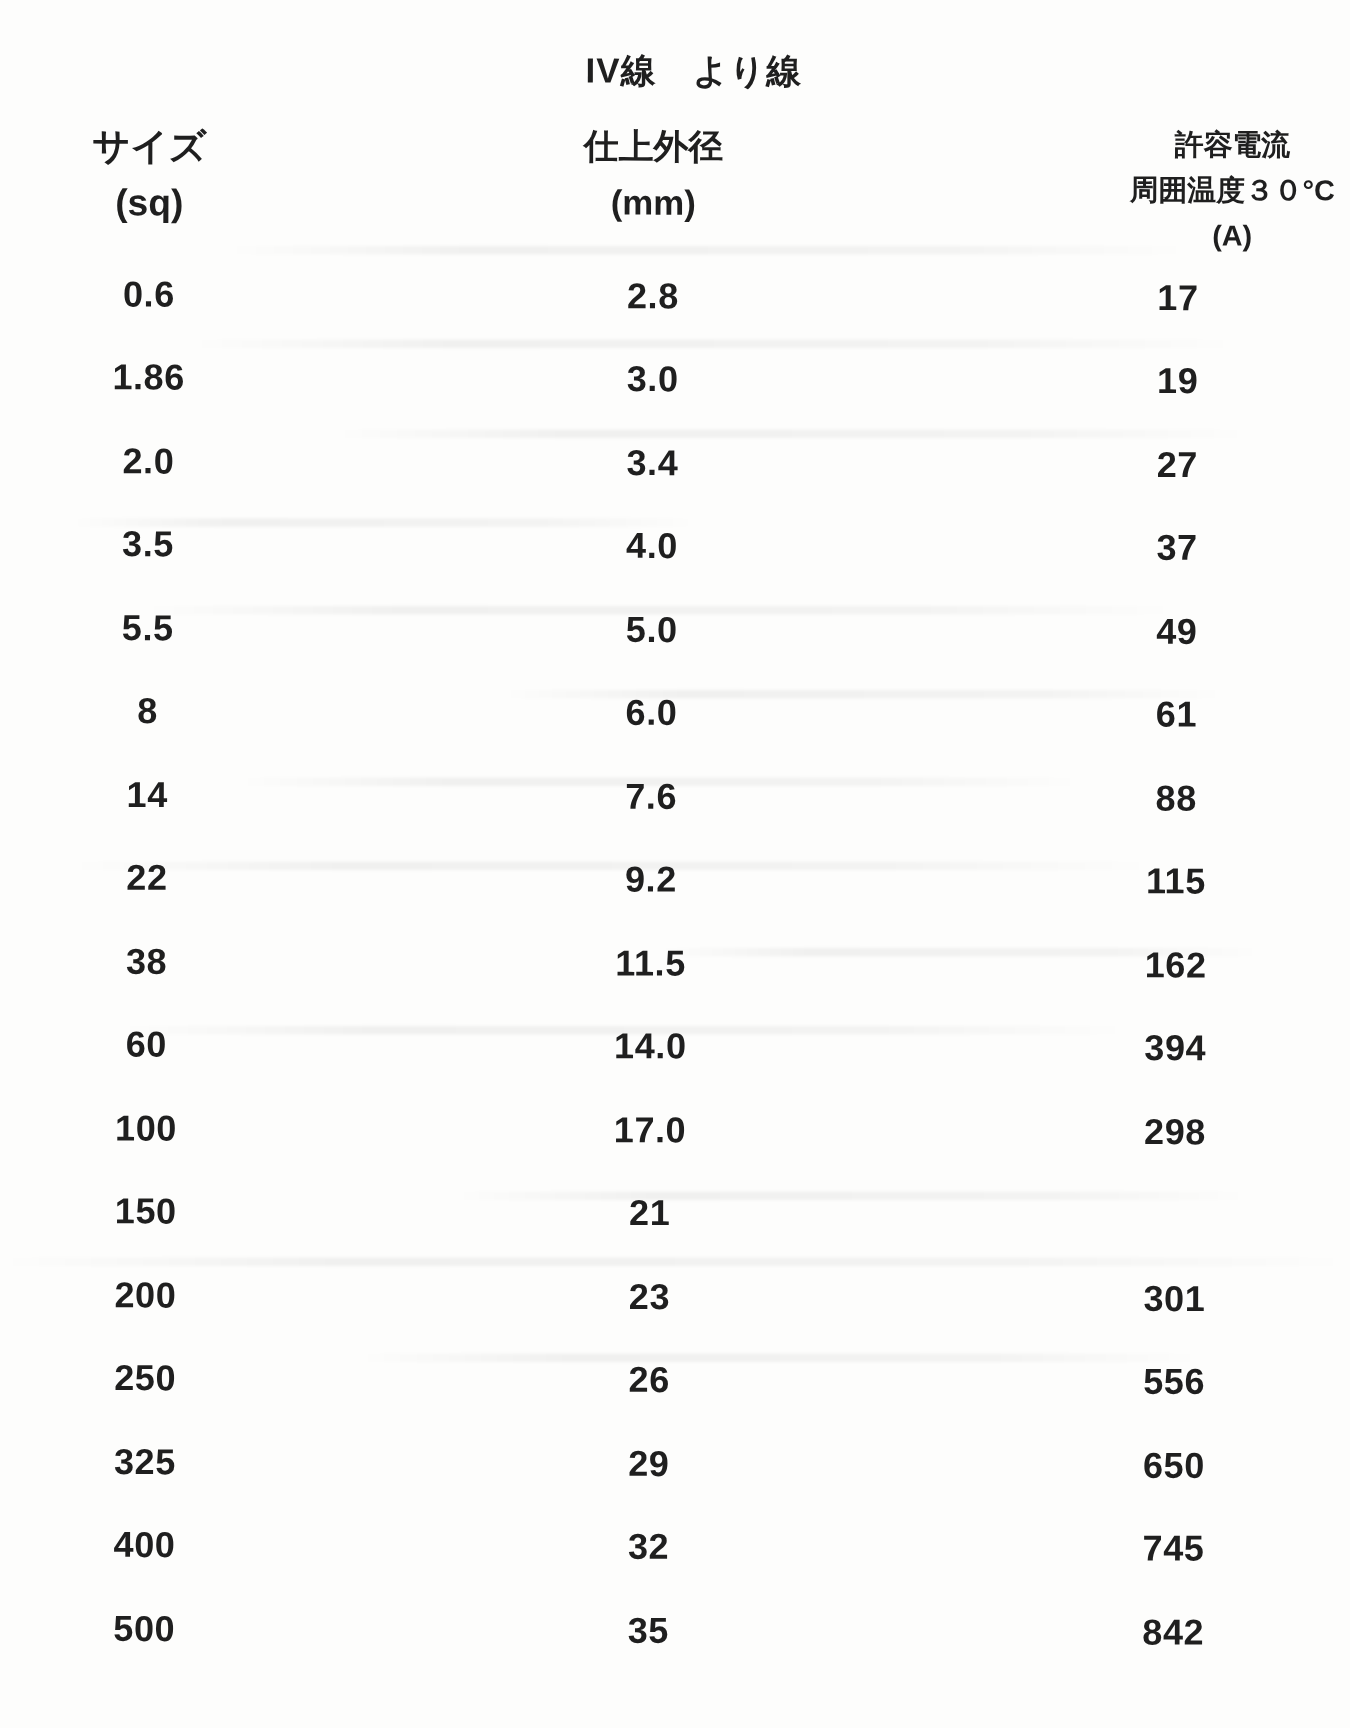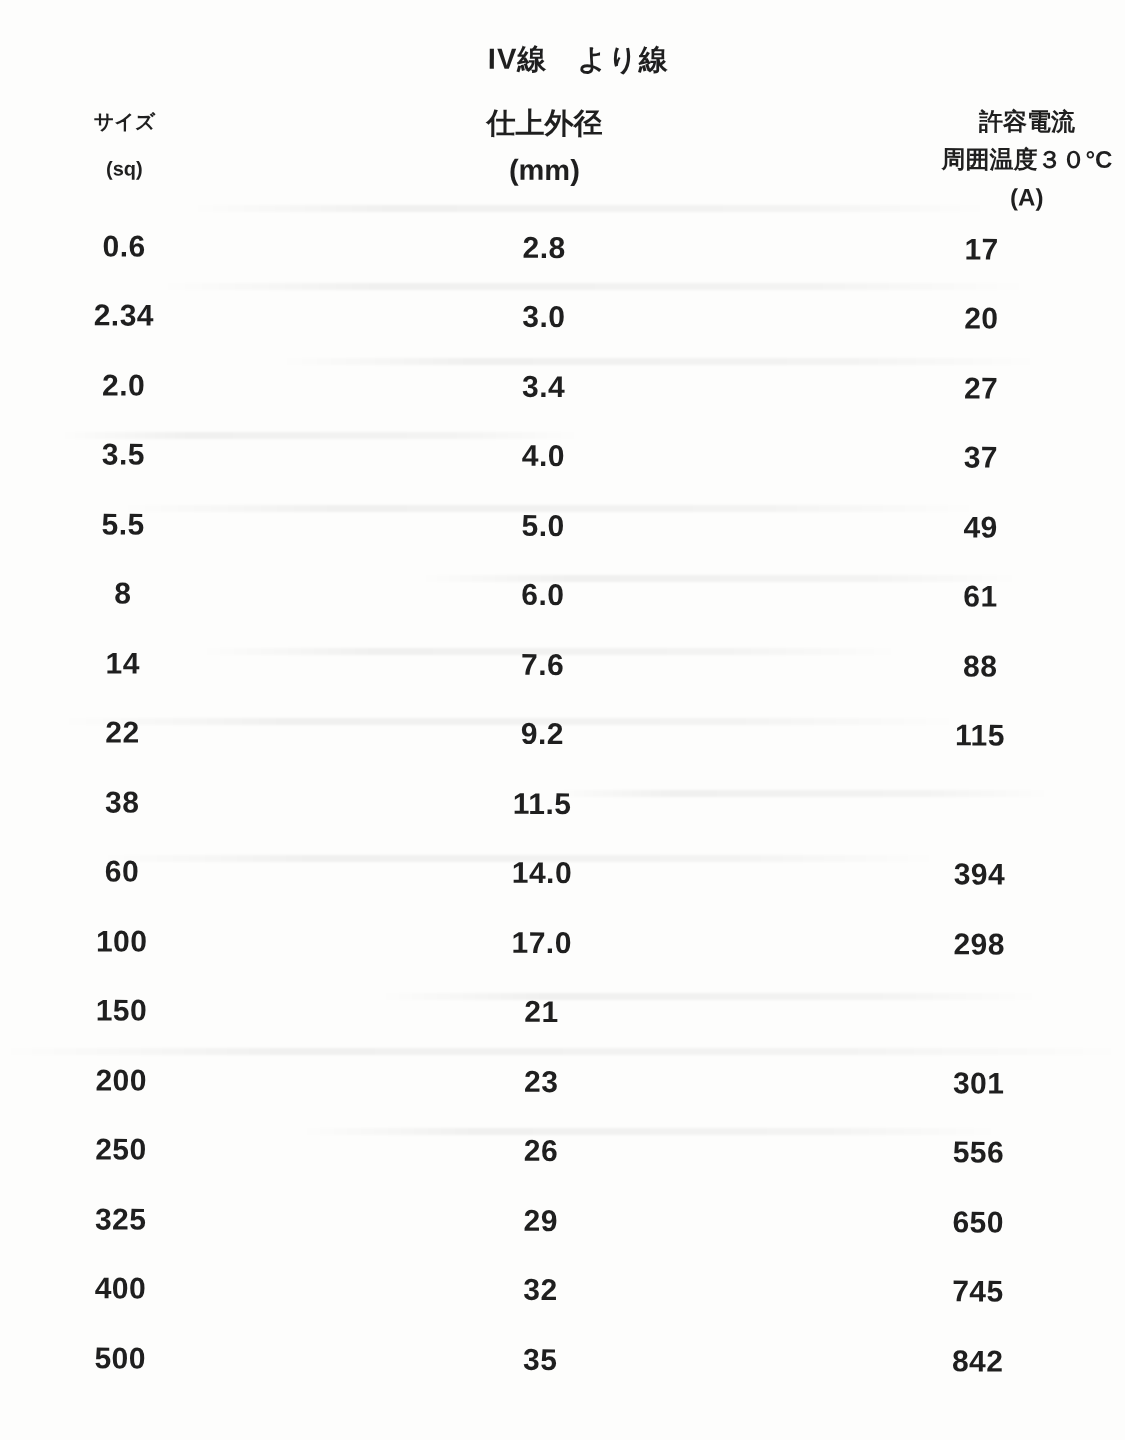--- a/index.html
+++ b/index.html
@@ -29,21 +29,21 @@
     padding-left:32px;
     font-size:29px;
     font-weight:700;
     letter-spacing:1px;
   }
   .th {
     position:absolute;
     text-align:center;
     font-weight:600;
   }
-  .th-size   { top:100px; left:0;     width:250px; font-size:20px; line-height:47px; }
+  .th-size   { top:100px; left:0;     width:250px; font-size:31px; line-height:47px; }
   .th-od     { top:100px; left:250px; width:590px; font-size:29px; line-height:47px; }
   .th-amp    { top:82px;  left:885px; width:285px; font-size:24px; line-height:38px;margin-top:19px; }
   .tbody {
     position:absolute;
     top:213px;
     left:0;
     width:1125px;
   }
   .row {
     height:69.5px;
@@ -106,23 +106,23 @@
     </div>
 
     <div class="tbody" id="rows">
   <div class="row">
     <div class="cell">0.6</div>
     <div class="cell">2.8</div>
     <div class="cell">17</div>
   </div>
 
   <div class="row">
-    <div class="cell">2.34</div>
+    <div class="cell">1.86</div>
     <div class="cell">3.0</div>
-    <div class="cell">20</div>
+    <div class="cell">19</div>
   </div>
 
   <div class="row">
     <div class="cell">2.0</div>
     <div class="cell">3.4</div>
     <div class="cell">27</div>
   </div>
 
   <div class="row">
     <div class="cell">3.5</div>
@@ -150,20 +150,21 @@
 
   <div class="row">
     <div class="cell">22</div>
     <div class="cell">9.2</div>
     <div class="cell">115</div>
   </div>
 
   <div class="row">
     <div class="cell">38</div>
     <div class="cell">11.5</div>
+    <div class="cell">162</div>
   </div>
 
   <div class="row">
     <div class="cell">60</div>
     <div class="cell">14.0</div>
     <div class="cell">394</div>
   </div>
 
   <div class="row">
     <div class="cell">100</div>

